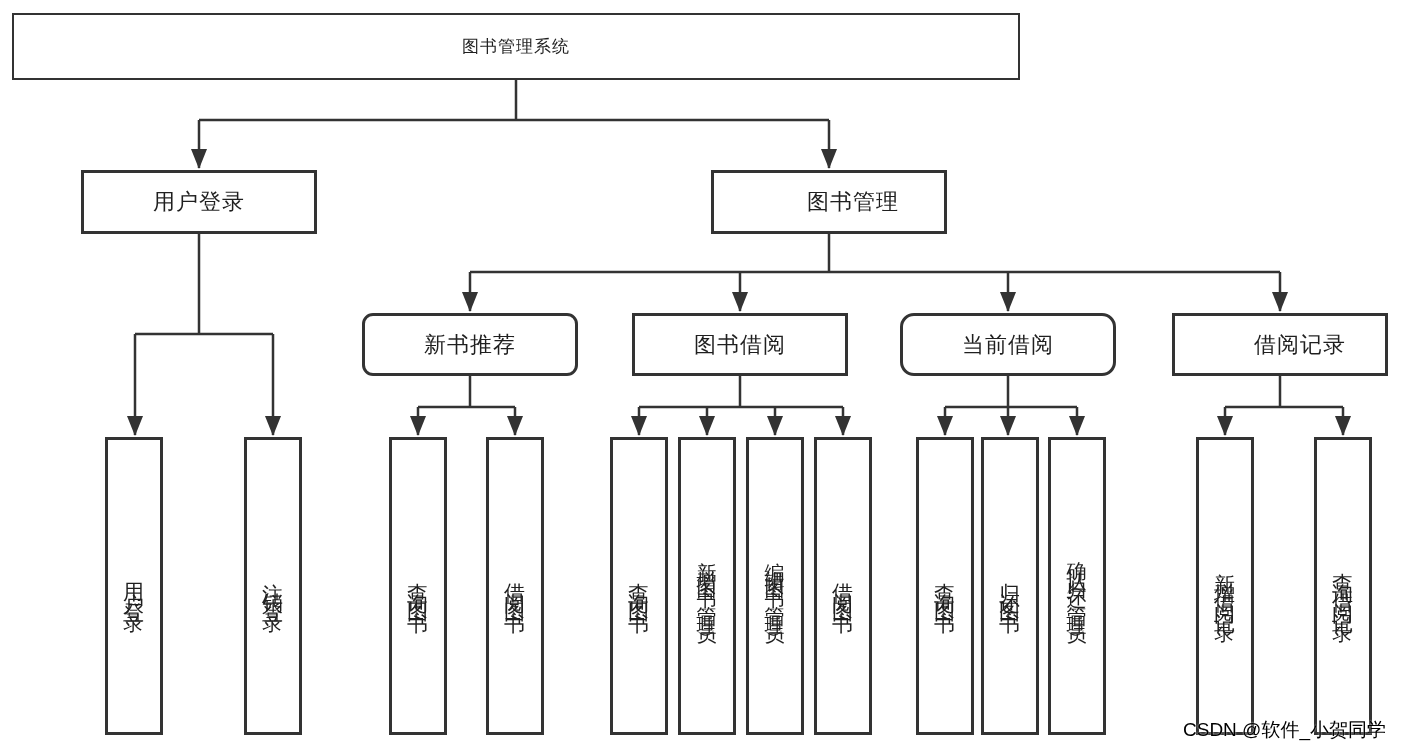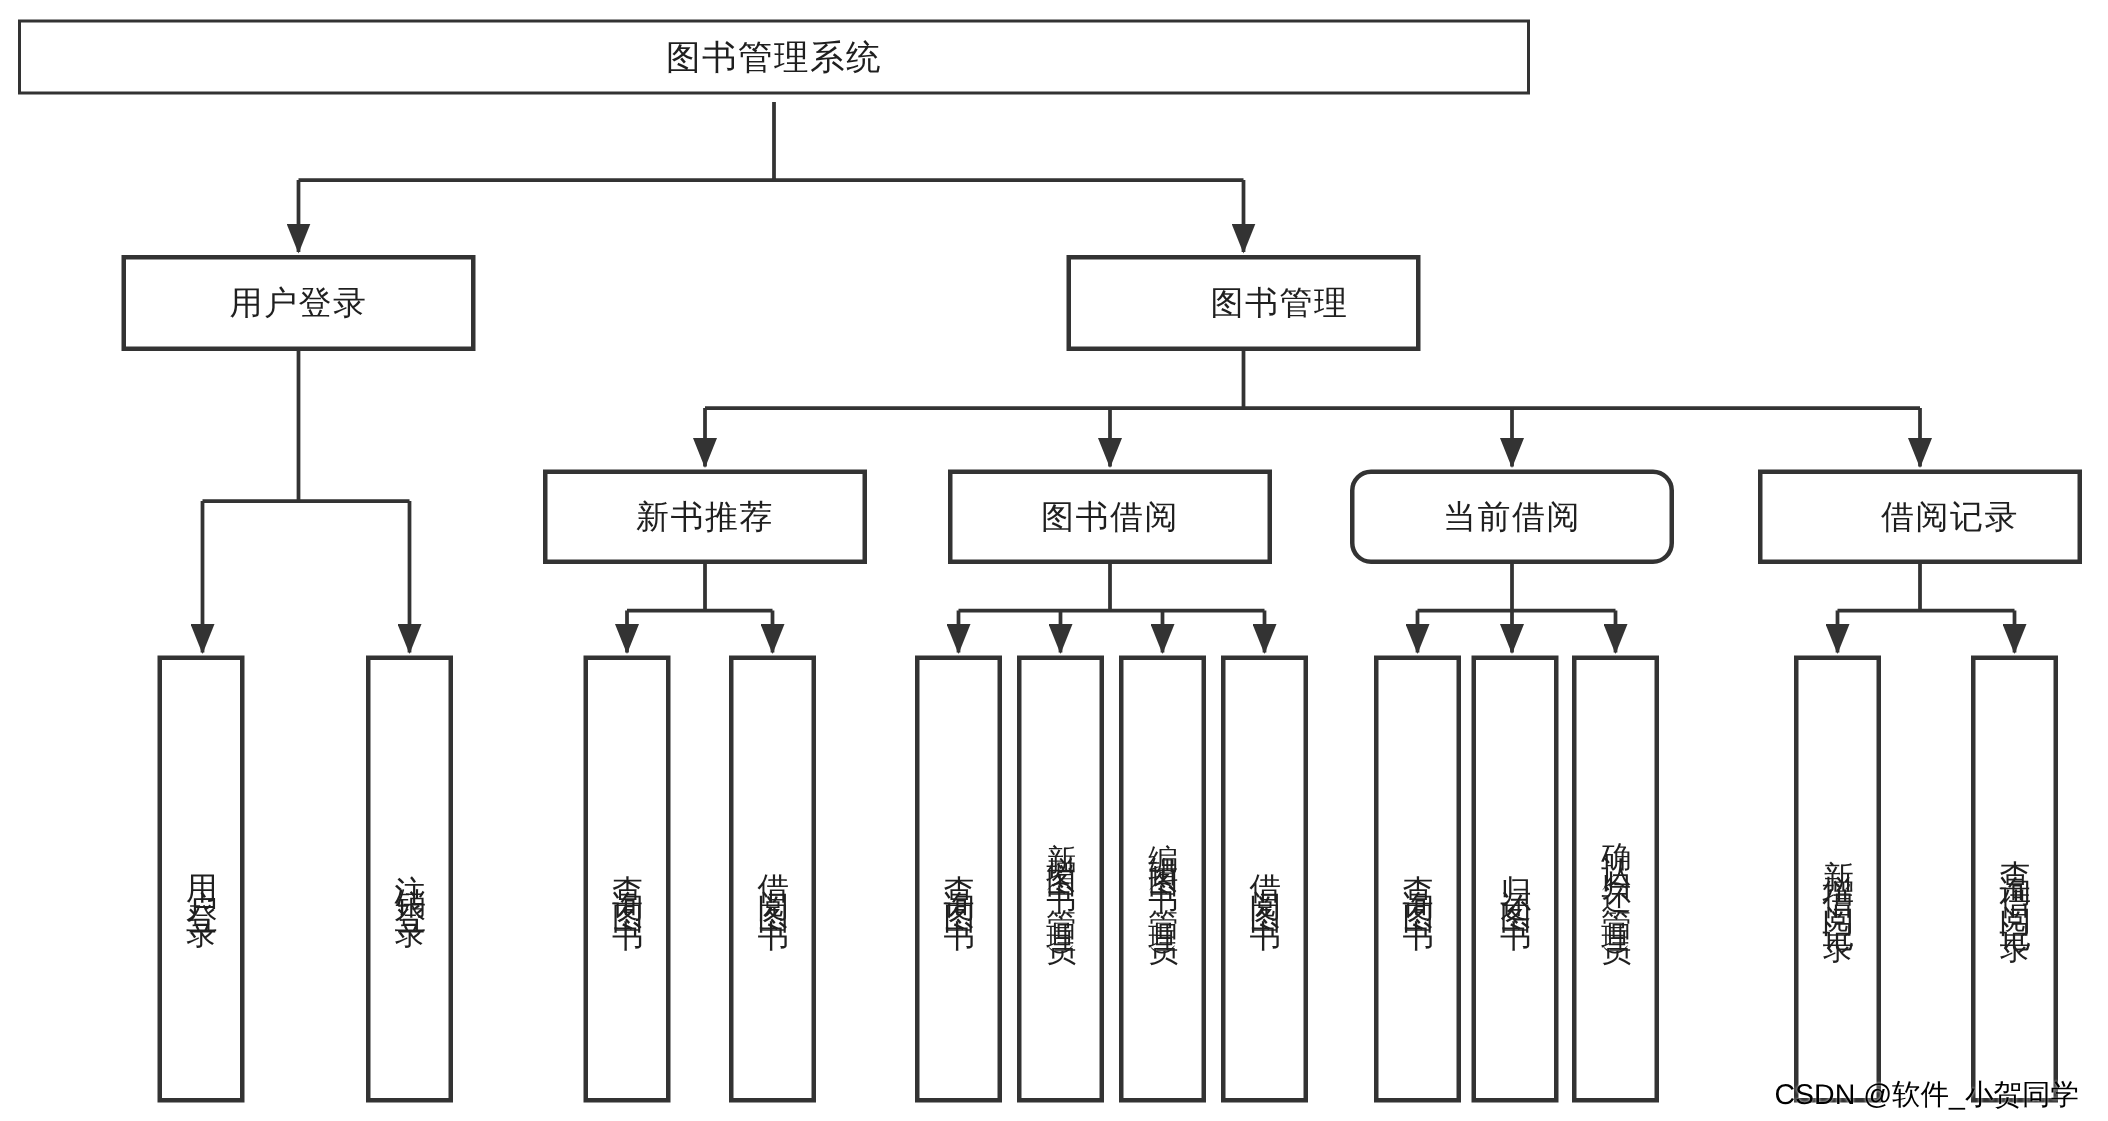--- a/index.html
+++ b/index.html
@@ -28,29 +28,29 @@
     background: #ffffff;
     border: 3px solid #333333;
     display: flex;
     align-items: center;
     justify-content: center;
     text-align: center;
     color: #1f1f1f;
   }
   .hbox { font-size: 22px; letter-spacing: 1px; }
   .root {
-    left: 12px; top: 13px; width: 1008px; height: 50px;
+    left: 12px; top: 13px; width: 1008px; height: 67px;
     border-width: 2px;
-    font-size: 23px;
+    font-size: 17px;
   }
   .lv2 { top: 170px; width: 236px; height: 64px; }
   .lv2-0 { left: 81px; }
   .lv2-1 { left: 711px; padding-left: 48px; }
   .lv3 { top: 313px; width: 216px; height: 63px; }
-  .lv3-0 { left: 362px; }
+  .lv3-0 { left: 362px; border-radius: 11px; }
   .lv3-1 { left: 632px; }
   .lv3-2 { left: 900px; border-radius: 14px; }
   .lv3-3 { left: 1172px; padding-left: 40px; }
   .leaf {
     top: 437px; width: 58px; height: 298px;
     writing-mode: vertical-rl;
     text-orientation: mixed;
     font-size: 21px;
     letter-spacing: 10px;
     line-height: 1;

